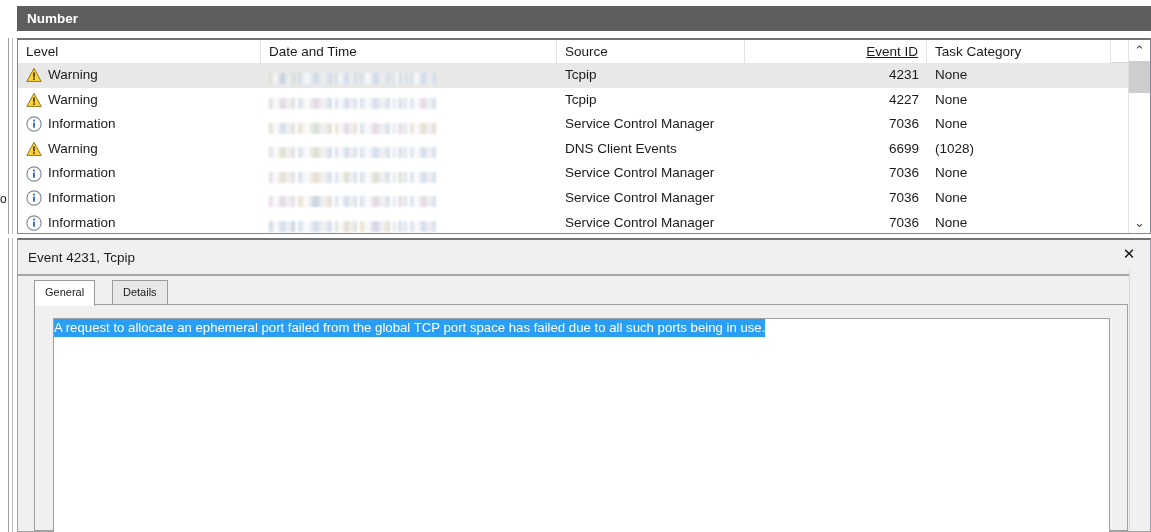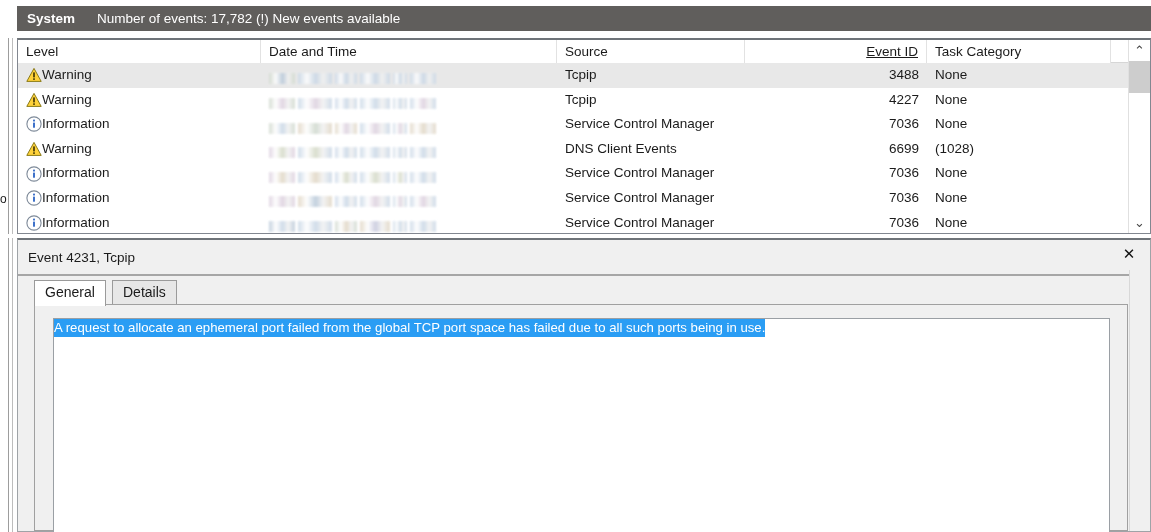--- a/index.html
+++ b/index.html
@@ -120,21 +120,21 @@
     align-items: center;
     font-size: 13.5px;
     color: #1b1b1b;
     white-space: nowrap;
   }
   .ev-row.selected { background: #e8e8e8; }
 
   .cell { height: 24.6px; line-height: 24.6px; overflow: hidden; padding-left: 8px; }
   .cell.num { text-align: right; padding-right: 8px; padding-left: 0; }
 
-  .cell-level { display: flex; align-items: center; gap: 0; }
+  .cell-level { display: flex; align-items: center; gap: 6px; }
 
   
   .ico {
     width: 16px; height: 16px;
     flex: 0 0 16px;
     display: inline-block;
     position: relative;
   }
   .ico svg { display: block; }
 
@@ -225,21 +225,21 @@
     left: 16px; top: 40px;
     right: 0;
     height: 24px;
   }
   .tab {
     position: absolute;
     top: 0;
     height: 24px;
     line-height: 22px;
     padding: 0 10px;
-    font-size: 14px;
+    font-size: 11px;
     color: #1b1b1b;
     border: 1px solid #9a9a9a;
     border-bottom: none;
     background: #e7e7e7;
     white-space: nowrap;
   }
   .tab.active {
     background: #ffffff;
     border-color: #9a9a9a;
     z-index: 3;
@@ -293,22 +293,21 @@
 <div id="root">
 
   <div class="left-edge-strip"></div>
   <div class="gutter-rule" style="left:8px; top:38px; height:196px;"></div>
   <div class="gutter-rule" style="left:12px; top:38px; height:196px; background:#bdbdbd;"></div>
   <div class="gutter-rule" style="left:8px; top:238px; height:294px;"></div>
   <div class="gutter-rule" style="left:12px; top:238px; height:294px; background:#bdbdbd;"></div>
   <div class="stray-glyph">o</div>
 
   <div class="log-header">
-    <span class="log-name">System</span>
-    <span class="log-status">Number of events: 17,782 (!) New events available</span>
+    <span class="log-name">Number</span>
   </div>
 
   <div class="events-panel">
     <div class="events-inner">
 
       <div class="col-head-row">
         <div class="col-head c-level">Level</div>
         <div class="col-head c-date">Date and Time</div>
         <div class="col-head c-src">Source</div>
         <div class="col-head c-eid num">Event ID</div>
@@ -322,21 +321,21 @@
                 <svg width="16" height="16" viewBox="0 0 16 16">
                   <path d="M8 1.4 L15.2 14.4 L0.8 14.4 Z" fill="#ffd23a" stroke="#8a7a17" stroke-width="1" stroke-linejoin="round"></path>
                   <rect x="7.2" y="5.4" width="1.6" height="5" fill="#3b3000"></rect>
                   <rect x="7.2" y="11.3" width="1.6" height="1.6" fill="#3b3000"></rect>
                 </svg>
               </span>
               <span>Warning</span>
             </div>
             <div class="cell" style="width:296px"><span class="redacted"><span style="width:26px;background:linear-gradient(90deg,#cfd8cd 0%, #ffffff 26%, #b9c9d9 52%, #f2f2f2 74%, #cfd8cd 100%);"></span><span style="width:34px;background:linear-gradient(90deg,#c9d7e6 0%, #ffffff 26%, #c9d7e6 52%, #f2f2f2 74%, #c9d7e6 100%);"></span><span style="width:22px;background:linear-gradient(90deg,#c9d7e6 0%, #ffffff 26%, #c9d7e6 52%, #f2f2f2 74%, #c9d7e6 100%);"></span><span style="width:30px;background:linear-gradient(90deg,#c9d7e6 0%, #ffffff 26%, #c9d7e6 52%, #f2f2f2 74%, #c9d7e6 100%);"></span><span style="width:14px;background:linear-gradient(90deg,#c9d7e6 0%, #ffffff 26%, #c9d7e6 52%, #f2f2f2 74%, #c9d7e6 100%);"></span><span style="width:26px;background:linear-gradient(90deg,#c9d7e6 0%, #ffffff 26%, #c9d7e6 52%, #f2f2f2 74%, #c9d7e6 100%);"></span></span></div>
             <div class="cell" style="width:188px">Tcpip</div>
-            <div class="cell num" style="width:182px">3488</div>
+            <div class="cell num" style="width:182px">4231</div>
             <div class="cell" style="width:184px">None</div>
           </div>
           <div class="ev-row">
             <div class="cell cell-level" style="width:243px">
               <span class="ico">
                 <svg width="16" height="16" viewBox="0 0 16 16">
                   <path d="M8 1.4 L15.2 14.4 L0.8 14.4 Z" fill="#ffd23a" stroke="#8a7a17" stroke-width="1" stroke-linejoin="round"></path>
                   <rect x="7.2" y="5.4" width="1.6" height="5" fill="#3b3000"></rect>
                   <rect x="7.2" y="11.3" width="1.6" height="1.6" fill="#3b3000"></rect>
                 </svg>

